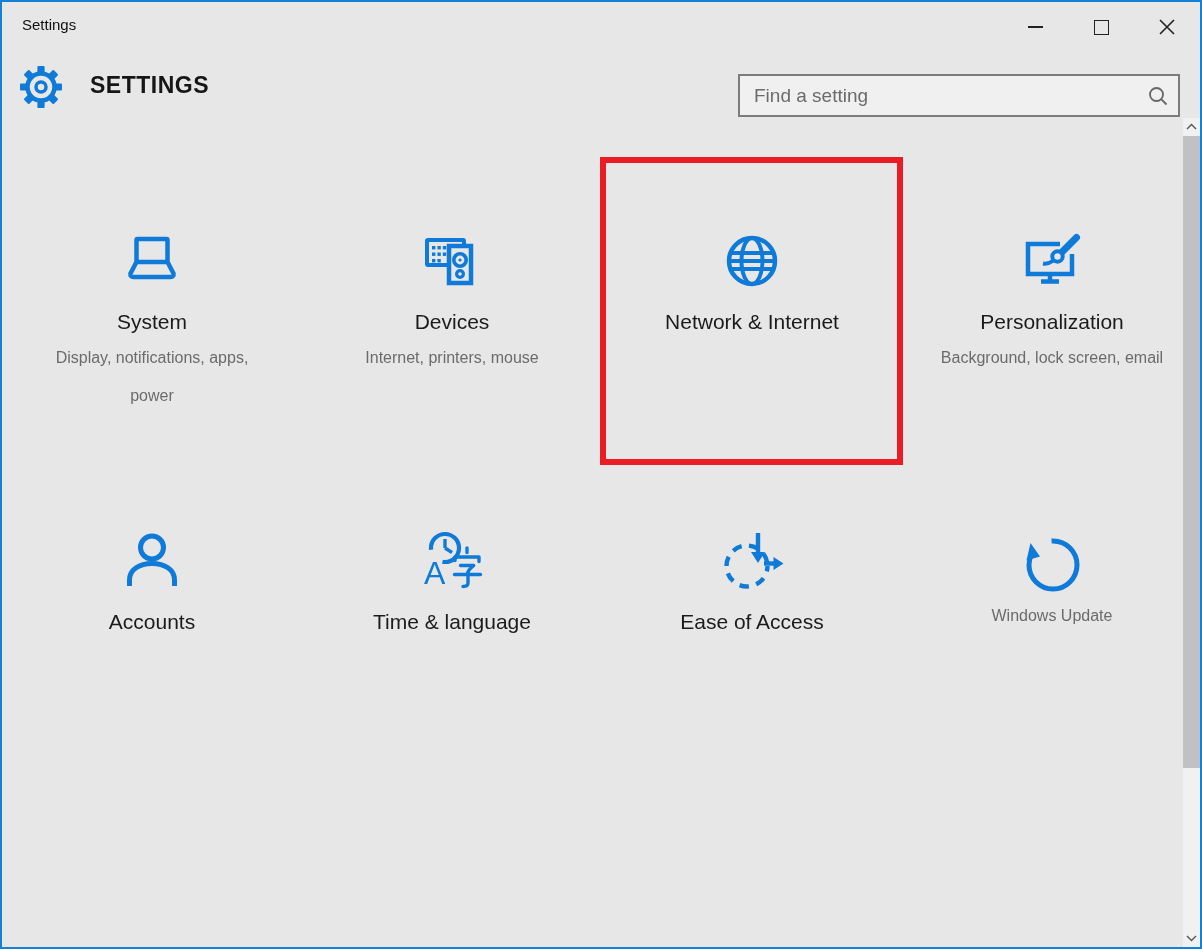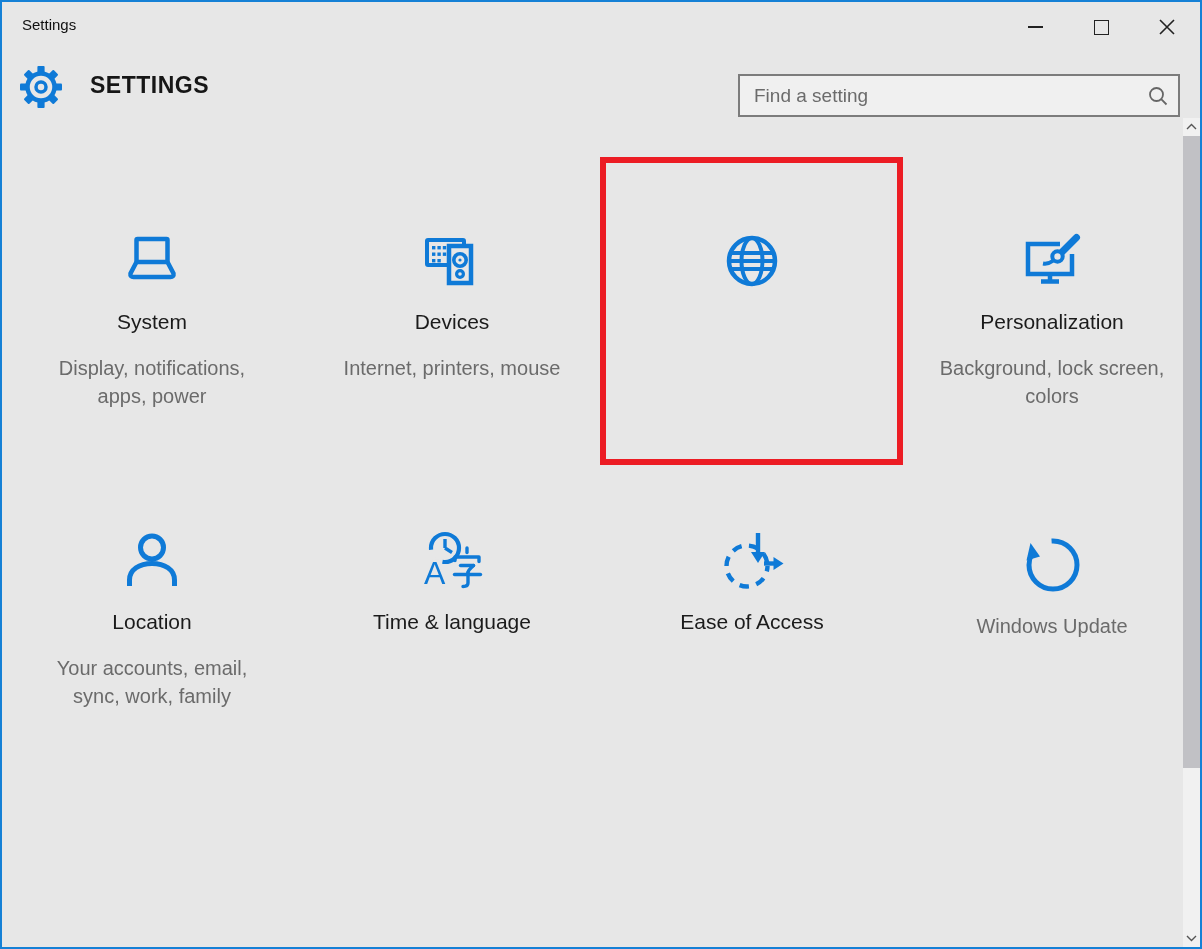--- a/index.html
+++ b/index.html
@@ -32,21 +32,21 @@
     font-size:19px; color:#6b6b6b; padding:0 6px 0 14px;
   }
   .searchbox input::placeholder { color:#6b6b6b; opacity:1; }
   .search-icon-wrap { width:40px; display:flex; align-items:center; justify-content:center; }
   
   .grid { position:absolute; top:160px; left:0; width:1200px; display:grid;
           grid-template-columns:repeat(4,300px); grid-auto-rows:300px; }
   .tile { position:relative; display:flex; flex-direction:column; align-items:center; cursor:pointer; }
   .tile-icon { margin-top:68px; height:64px; display:flex; align-items:center; justify-content:center; }
   .tile-label { margin-top:14px; font-size:21px; color:#1b1b1b; text-align:center; line-height:28px; }
-  .tile-desc { margin-top:18px; font-size:20px; color:#6b6b6b; text-align:center; line-height:28px; width:232px; }
+  .tile-desc { margin-top:3px; font-size:16px; color:#6b6b6b; text-align:center; line-height:38px; width:232px; }
   .tile.highlighted::after {
     content:""; position:absolute; left:-2px; right:-1px; top:-5px; bottom:-3px;
     border:6px solid #ec1c24; pointer-events:none;
   }
   svg.blue { stroke:#0f7ad7; fill:none; stroke-width:4.5; }
   
   .scrollbar { position:absolute; top:116px; right:0; bottom:0; width:17px; background:#f1f1f1; }
   .sb-btn { position:absolute; left:0; width:17px; height:17px; background:#f1f1f1; display:flex; align-items:center; justify-content:center; cursor:pointer; }
   .sb-up { top:0; } .sb-down { bottom:0; }
   .sb-thumb { position:absolute; left:0; top:18px; width:17px; height:632px; background:#c1c1c5; cursor:pointer; }
@@ -142,45 +142,45 @@
   </div>
 
   <div class="tile highlighted">
     <div class="tile-icon">
       <svg class="blue" width="64" height="64" viewBox="0 0 64 64">
         <circle cx="32" cy="31" r="23"></circle>
         <ellipse cx="32" cy="31" rx="10.5" ry="23" stroke-width="4"></ellipse>
         <path d="M10.5 23 H53.5 M9 31 H55 M10.5 39 H53.5" stroke-width="4"></path>
       </svg>
     </div>
+    <div class="tile-label">Network &amp; Internet</div>
   </div>
 
   <div class="tile">
     <div class="tile-icon">
       <svg width="64" height="64" viewBox="0 0 64 64">
         <path d="M52 24 V44 H8 V14 H40" stroke="#0f7ad7" stroke-width="4.5" fill="none"></path>
         <path d="M30 44 V50 M21 51.5 H39" stroke="#0f7ad7" stroke-width="4.5" fill="none"></path>
         <path d="M56.5 7.5 L42.5 21.5" stroke="#0f7ad7" stroke-width="7" stroke-linecap="round"></path>
         <circle cx="37.5" cy="26.5" r="5.2" stroke="#0f7ad7" stroke-width="4" fill="#e7e7e7"></circle>
         <path d="M33.5 30.5 Q28 34.5 23 33.5" stroke="#0f7ad7" stroke-width="4" fill="none"></path>
       </svg>
     </div>
     <div class="tile-label">Personalization</div>
-    <div class="tile-desc">Background, lock screen, colors</div>
+    <div class="tile-desc">Background, lock screen, email</div>
   </div>
 
   <div class="tile">
     <div class="tile-icon">
       <svg class="blue" width="64" height="64" viewBox="0 0 64 64">
         <circle cx="32" cy="17.5" r="11.5" stroke-width="5"></circle>
         <path d="M9.5 56 V50 C9.5 39.5 19.5 33.5 32 33.5 C44.5 33.5 54.5 39.5 54.5 50 V56" stroke-width="5"></path>
       </svg>
     </div>
-    <div class="tile-label">Location</div>
-    <div class="tile-desc">Your accounts, email, sync, work, family</div>
+    <div class="tile-label">Accounts</div>
   </div>
 
   <div class="tile">
     <div class="tile-icon">
       <svg width="64" height="64" viewBox="0 0 64 64">
         <circle cx="25" cy="18" r="14" pathLength="100" stroke="#0f7ad7" stroke-width="4.2" fill="none" stroke-dasharray="80 20" stroke-dashoffset="-48"></circle>
         <path d="M25 18 V9 M25 18 L32 22.5" stroke="#0f7ad7" stroke-width="3.4" fill="none"></path>
         <text x="4" y="54" font-family="Liberation Sans, DejaVu Sans, sans-serif" font-size="32" fill="#0f7ad7" stroke="#e7e7e7" stroke-width="5" paint-order="stroke">A</text>
         <g stroke="#0f7ad7" stroke-width="3.4" fill="none" stroke-linecap="round" transform="translate(34,18)">
           <path d="M13 0 V4.5"></path>

